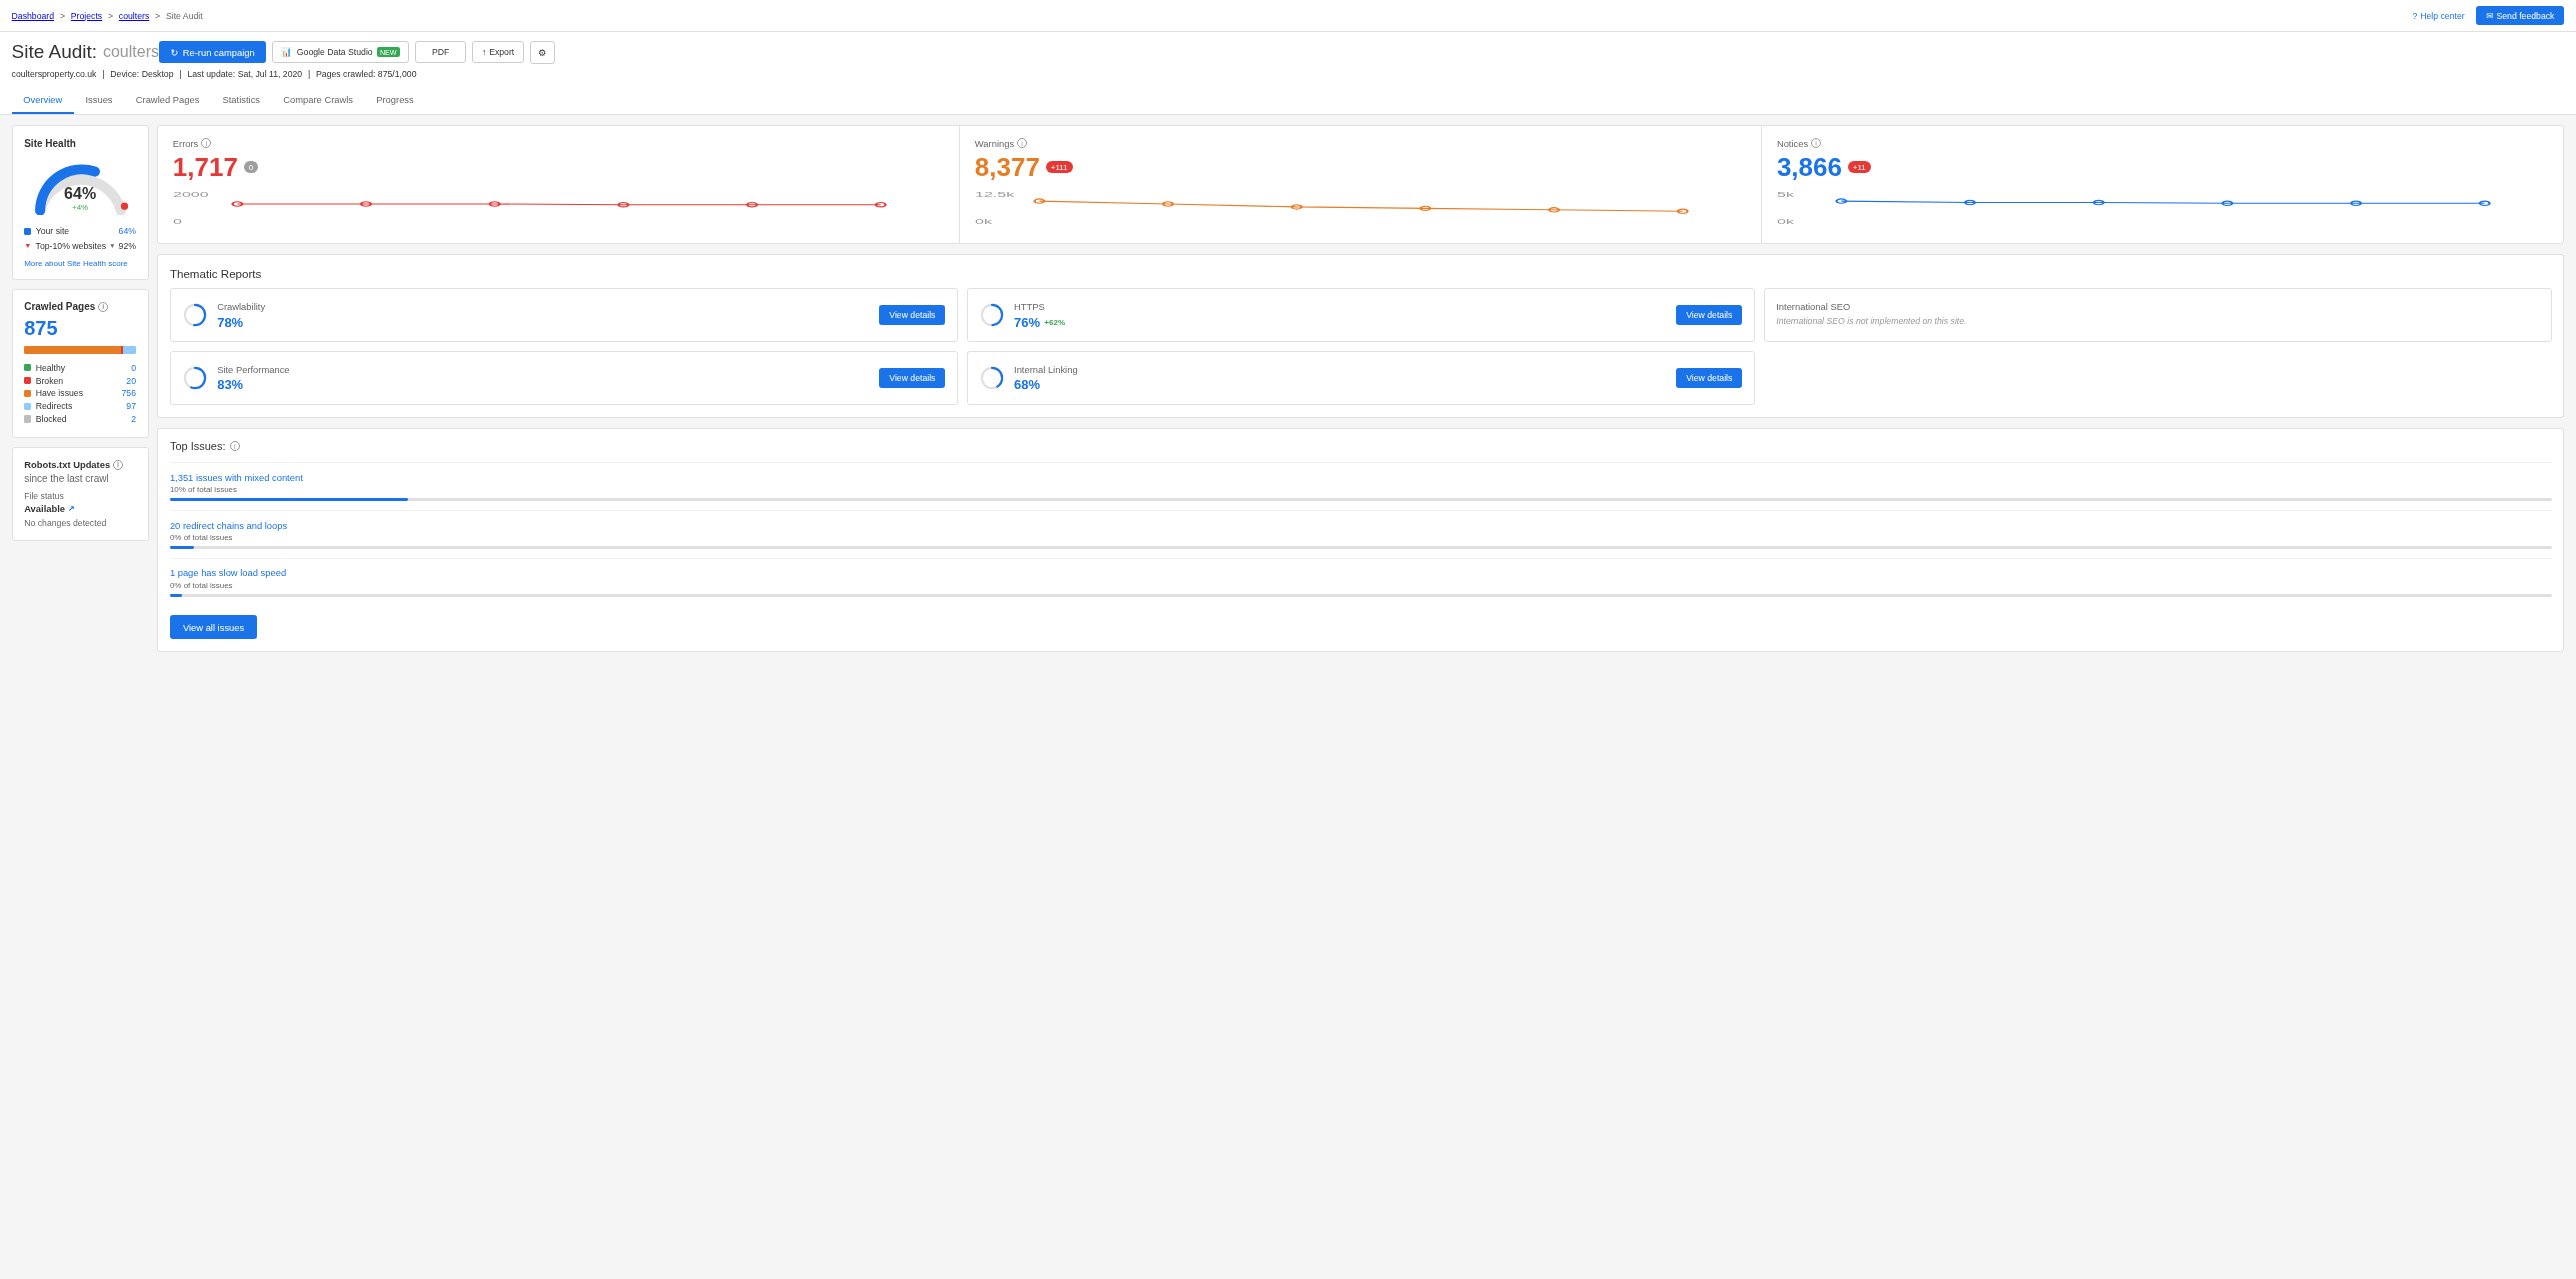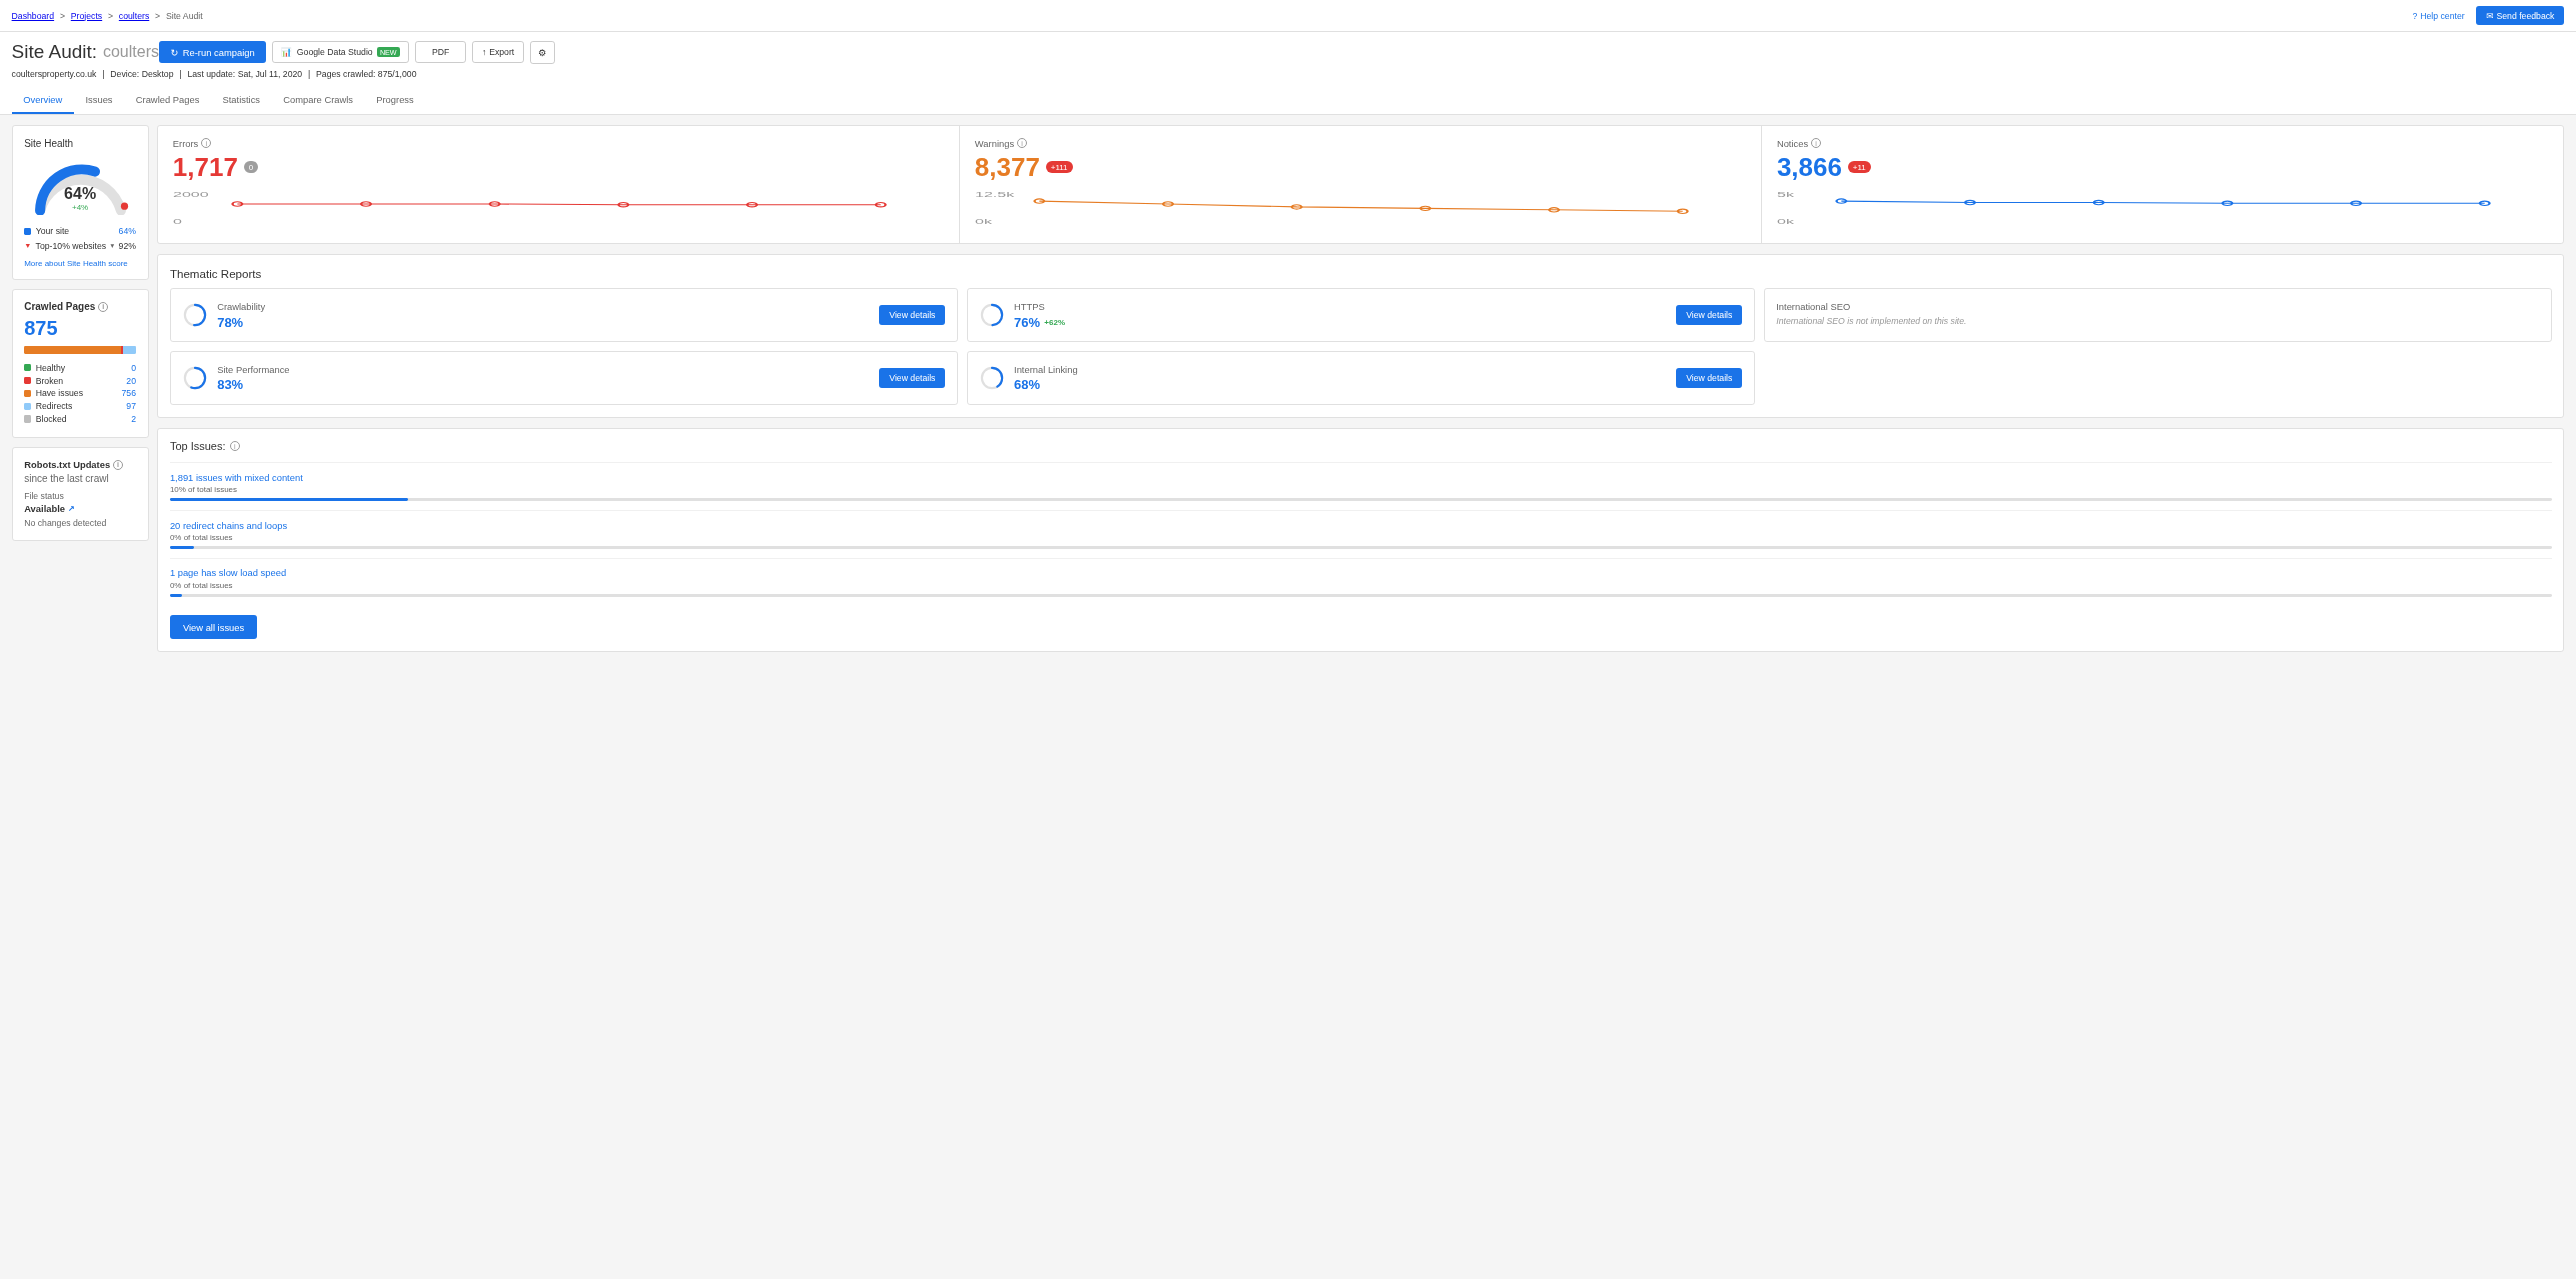--- a/index.html
+++ b/index.html
@@ -44,21 +44,21 @@
 
     
     .main-content { display: flex; gap: 8.7px; padding: 10px 11.6px; background: #f5f5f5; min-height: calc(100vh - 94px); }
 
     
     .sidebar { width: 137px; flex-shrink: 0; display: flex; flex-direction: column; gap: 8.7px; }
 
     .card { background: #fff; border: 0.7px solid #e0e0e0; border-radius: 2.9px; padding: 11.6px; }
 
     
-    .site-health-title { font-size: 10px; font-weight: 400; margin-bottom: 8.7px; }
+    .site-health-title { font-size: 10px; font-weight: 700; margin-bottom: 8.7px; }
     .gauge-container { display: flex; justify-content: center; margin-bottom: 8.7px; position: relative; }
     .gauge-svg { width: 101px; height: 58px; }
     .gauge-text { position: absolute; bottom: 2.9px; left: 50%; transform: translateX(-50%); text-align: center; }
     .gauge-percent { font-size: 16px; font-weight: 700; color: #333; }
     .gauge-change { font-size: 8px; color: #34a853; display: block; }
 
     .health-legend { font-size: 8.7px; }
     .legend-row { display: flex; justify-content: space-between; align-items: center; padding: 2.2px 0; }
     .legend-label { display: flex; align-items: center; gap: 4.3px; }
     .legend-dot { width: 7.2px; height: 7.2px; border-radius: 1.4px; }
@@ -467,21 +467,21 @@
       </div>
     </div>
 
     <div class="issues-section">
       <div class="issues-title">
         <span>Top Issues:</span>
         <span class="info-icon">i</span>
       </div>
 
       <div class="issue-row">
-        <a href="#" class="issue-link">1,891 issues with mixed content</a>
+        <a href="#" class="issue-link">1,351 issues with mixed content</a>
         <div class="issue-sub">10% of total issues</div>
         <div class="issue-bar-wrap">
           <div class="issue-bar" style="width:10%"></div>
         </div>
       </div>
 
       <div class="issue-row">
         <a href="#" class="issue-link">20 redirect chains and loops</a>
         <div class="issue-sub">0% of total issues</div>
         <div class="issue-bar-wrap">

